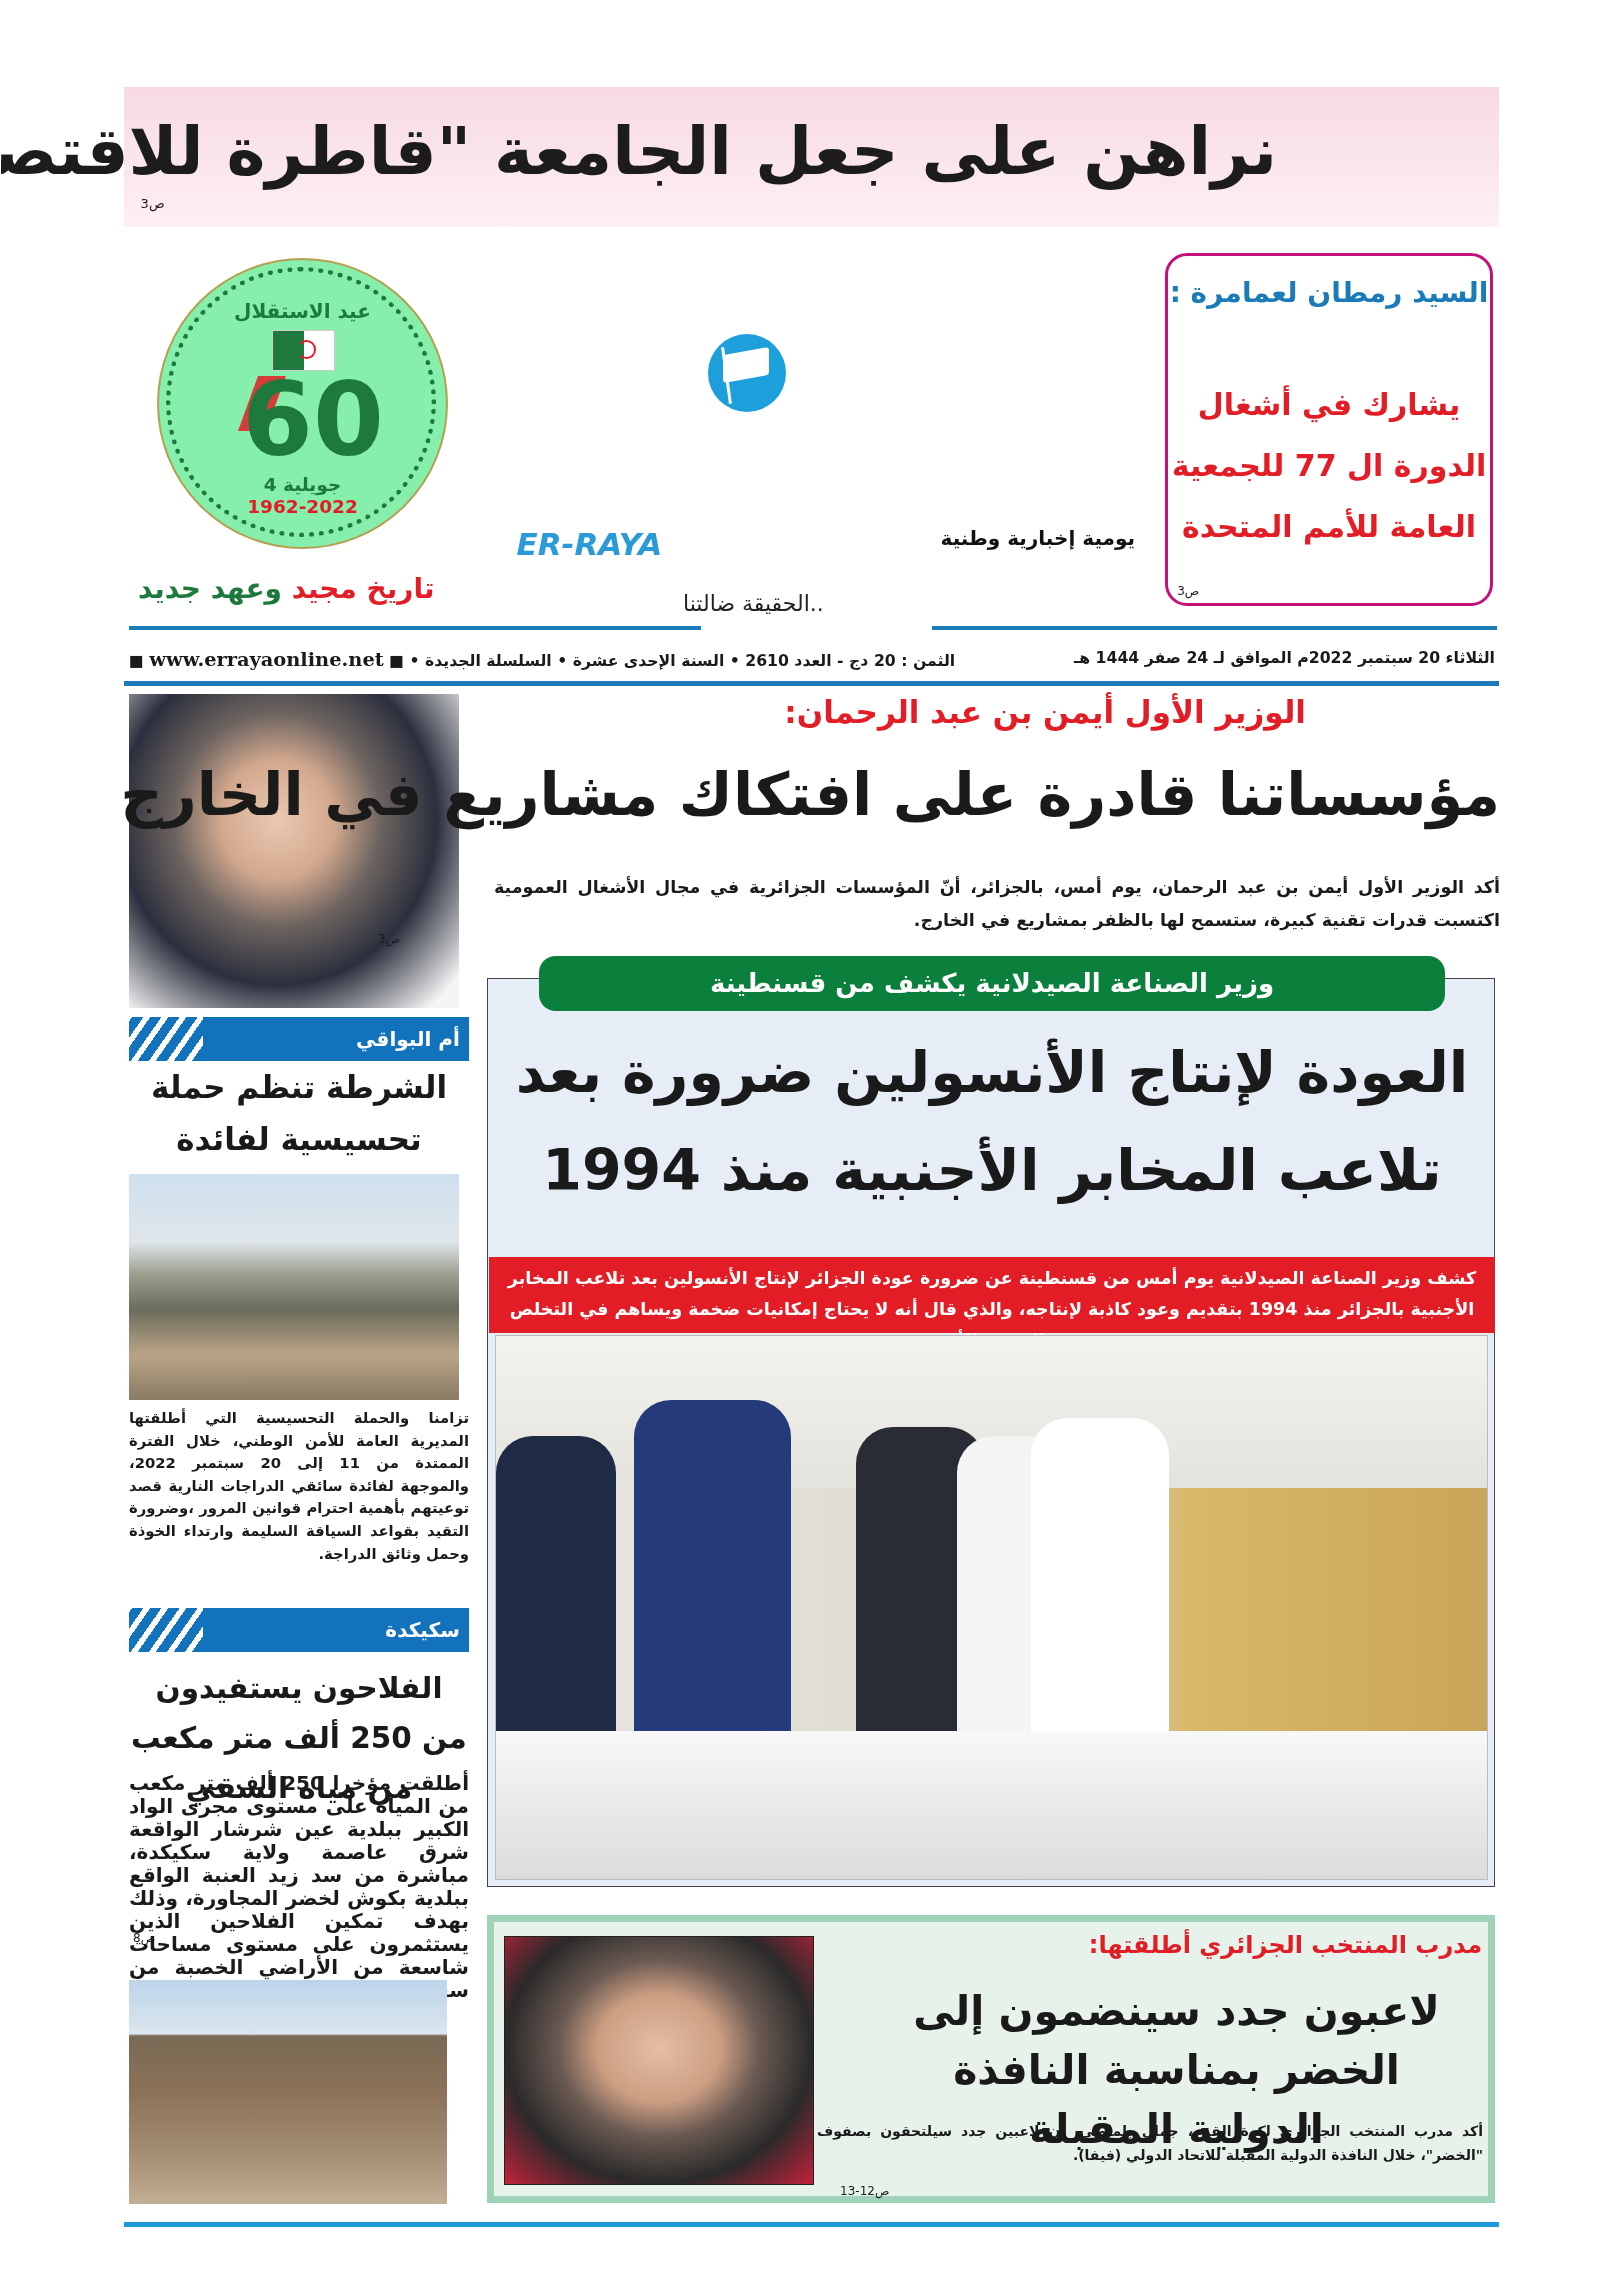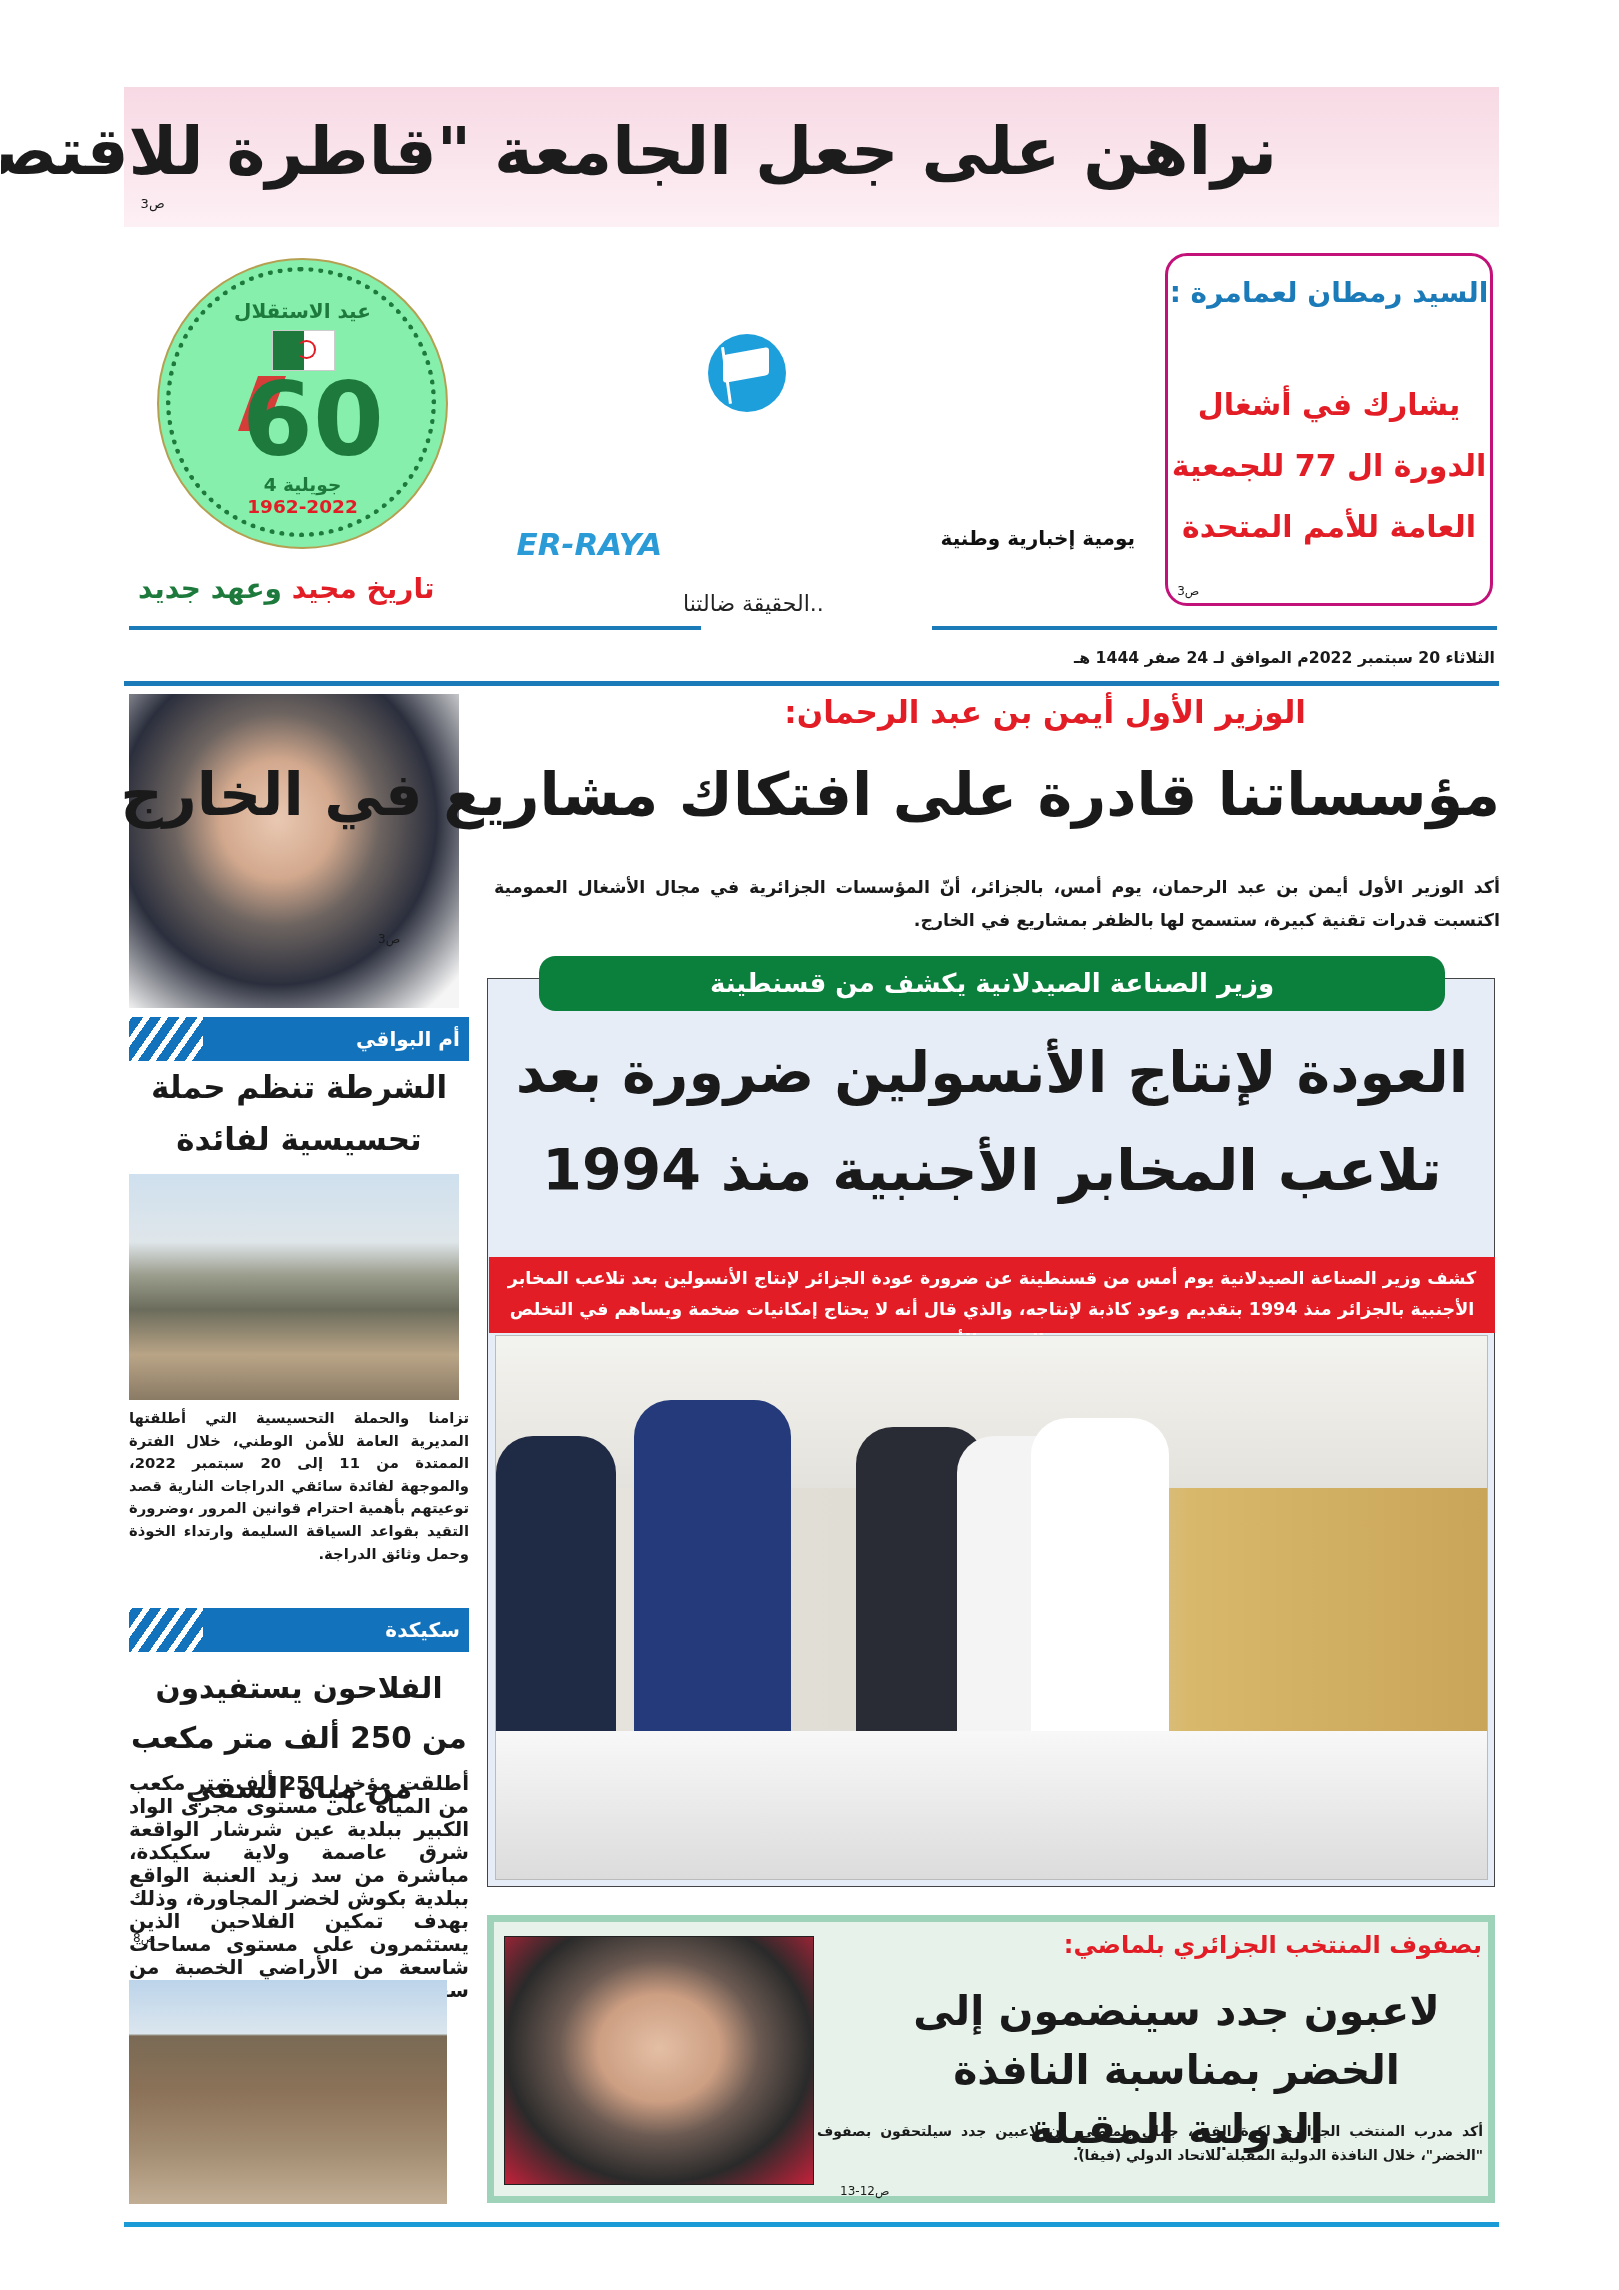--- a/index.html
+++ b/index.html
@@ -141,20 +141,27 @@
 <div class="abs" id="slogan">..الحقيقة ضالتنا</div>
 
 <div class="abs" id="ramtane-box">
   <div class="abs" id="ramtane-kicker">السيد رمطان لعمامرة :</div>
   <div class="abs" id="ramtane-headline">يشارك في أشغال الدورة ال 77 للجمعية العامة للأمم المتحدة</div>
   <div class="abs" id="ramtane-ref">ص3</div>
 </div>
 
 <div class="abs" id="dateline">
   <span class="abs" id="dateline-date">الثلاثاء 20 سبتمبر 2022م الموافق لـ 24 صفر 1444 هـ</span>
+  <span class="abs" id="dateline-site">
+    <span>الثمن : 20 دج</span> -
+    <span>العدد 2610</span> •
+    <span>السنة الإحدى عشرة</span> •
+    <span>السلسلة الجديدة</span> • ■
+    <span style="font-family:'DejaVu Serif',serif;font-size:19.4px;direction:ltr;unicode-bidi:embed">www.errayaonline.net</span> ■
+  </span>
 </div>
 <div class="abs" id="dateline-rule"></div>
 
 <div class="abs" id="lead-photo"></div>
 <div class="abs" id="lead-photo-ref">ص3</div>
 <div class="abs" id="lead-kicker">الوزير الأول أيمن بن عبد الرحمان:</div>
 <div class="abs" id="lead-headline">مؤسساتنا قادرة على افتكاك مشاريع في الخارج</div>
 <div class="abs" id="lead-body">أكد الوزير الأول أيمن بن عبد الرحمان، يوم أمس، بالجزائر، أنّ المؤسسات الجزائرية في مجال الأشغال العمومية اكتسبت قدرات تقنية كبيرة، ستسمح لها بالظفر بمشاريع في الخارج.</div>
 
 <div class="abs" id="insulin-box"></div>
@@ -183,19 +190,19 @@
   <div class="stripes"></div>
   <span>سكيكدة</span>
 </div>
 <div class="abs" id="skikda-headline">الفلاحون يستفيدون من 250 ألف متر مكعب من مياه السقي</div>
 <div class="abs" id="skikda-body">أطلقت مؤخرا 250 ألف متر مكعب من المياه على مستوى مجرى الواد الكبير ببلدية عين شرشار الواقعة شرق عاصمة ولاية سكيكدة، مباشرة من سد زيد العنبة الواقع ببلدية بكوش لخضر المجاورة، وذلك بهدف تمكين الفلاحين الذين يستثمرون على مستوى مساحات شاسعة من الأراضي الخصبة من سقي منتوجاتهم الفلاحية،</div>
 <div class="abs" id="skikda-ref">ص8</div>
 <div class="abs" id="skikda-photo"></div>
 
 <div class="abs" id="belmadi-box"></div>
 <div class="abs" id="belmadi-photo"></div>
-<div class="abs" id="belmadi-kicker">بصفوف المنتخب الجزائري بلماضي:</div>
+<div class="abs" id="belmadi-kicker">مدرب المنتخب الجزائري أطلقتها:</div>
 <div class="abs" id="belmadi-headline">لاعبون جدد سينضمون إلى الخضر بمناسبة النافذة الدولية المقبلة</div>
 <div class="abs" id="belmadi-body">أكد مدرب المنتخب الجزائري لكرة القدم، جمال بلماضي، أن لاعبين جدد سيلتحقون بصفوف "الخضر"، خلال النافذة الدولية المقبلة للاتحاد الدولي (فيفا).</div>
 <div class="abs" id="belmadi-ref">ص12-13</div>
 
 <div class="abs" id="bottom-rule"></div>
 
 
 </body></html>

